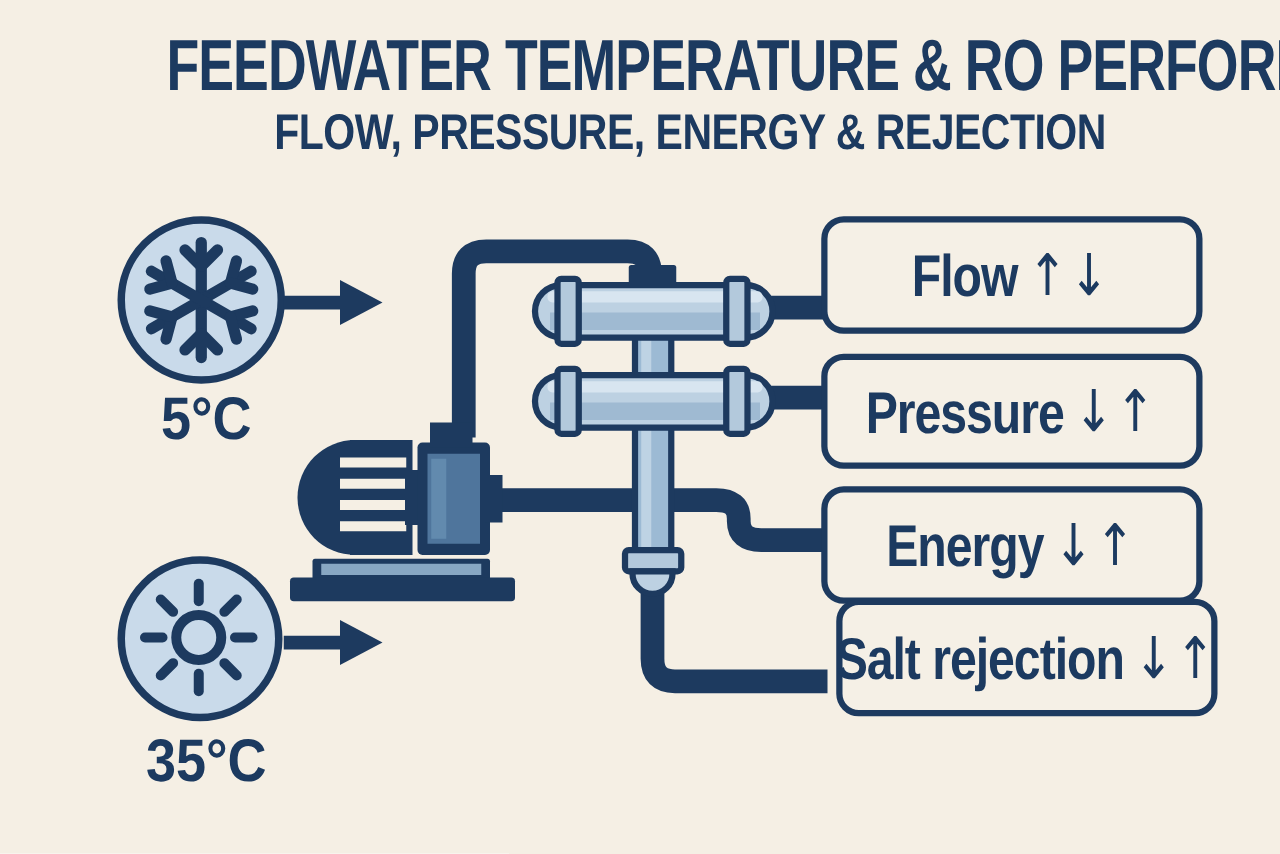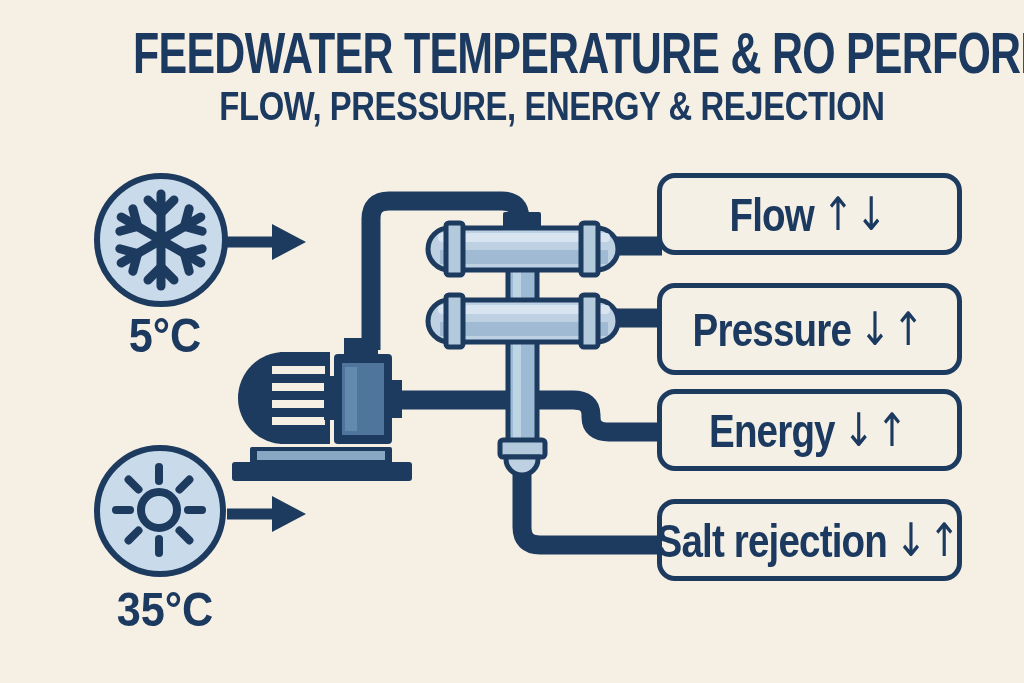--- a/index.html
+++ b/index.html
@@ -32,41 +32,41 @@
   }
   svg{position:absolute;left:0;top:0;}
   .temp-label{
     position:absolute;text-align:center;
     font-size:48px;font-weight:bold;color:#1c3a60;
     transform:scaleX(0.9);transform-origin:center;
   }
   #cold-temp{left:95px;top:308px;width:140px;}
   #hot-temp{left:85px;top:582px;width:160px;}
   .outbox{
-    position:absolute;left:657px;width:305px;height:82px;
+    position:absolute;left:657px;width:305px;height:94px;
     border:5px solid #1d3a5f;border-radius:18px;
     background:#f5f0e6;
     box-sizing:border-box;
     display:flex;align-items:center;justify-content:center;
   }
   .outbox .inner{
     display:flex;align-items:center;white-space:nowrap;
     transform:scaleX(0.82);transform-origin:center;
   }
   .outbox .lbl{
     font-size:47px;font-weight:bold;color:#1c3a60;letter-spacing:-1px;
   }
   .outbox .arr{
     font-size:46px;font-weight:500;color:#1c3a60;margin-left:10px;
     font-family:"DejaVu Sans", sans-serif;letter-spacing:2px;
   }
   #box-flow{top:173px;}
   #box-pressure{top:283px;height:92px;}
   #box-energy{top:389px;align-items:center;}
-  #box-salt{top:499px;}
+  #box-salt{top:479px;margin-left:12px;}
 </style>
 </head>
 <body>
 
 <div id="stage">
 
   <svg width="1024" height="683" viewBox="0 0 1024 683">
     <defs>
 
       <g id="flake-arm" stroke="#1d3a5f" stroke-width="9" stroke-linecap="round">

